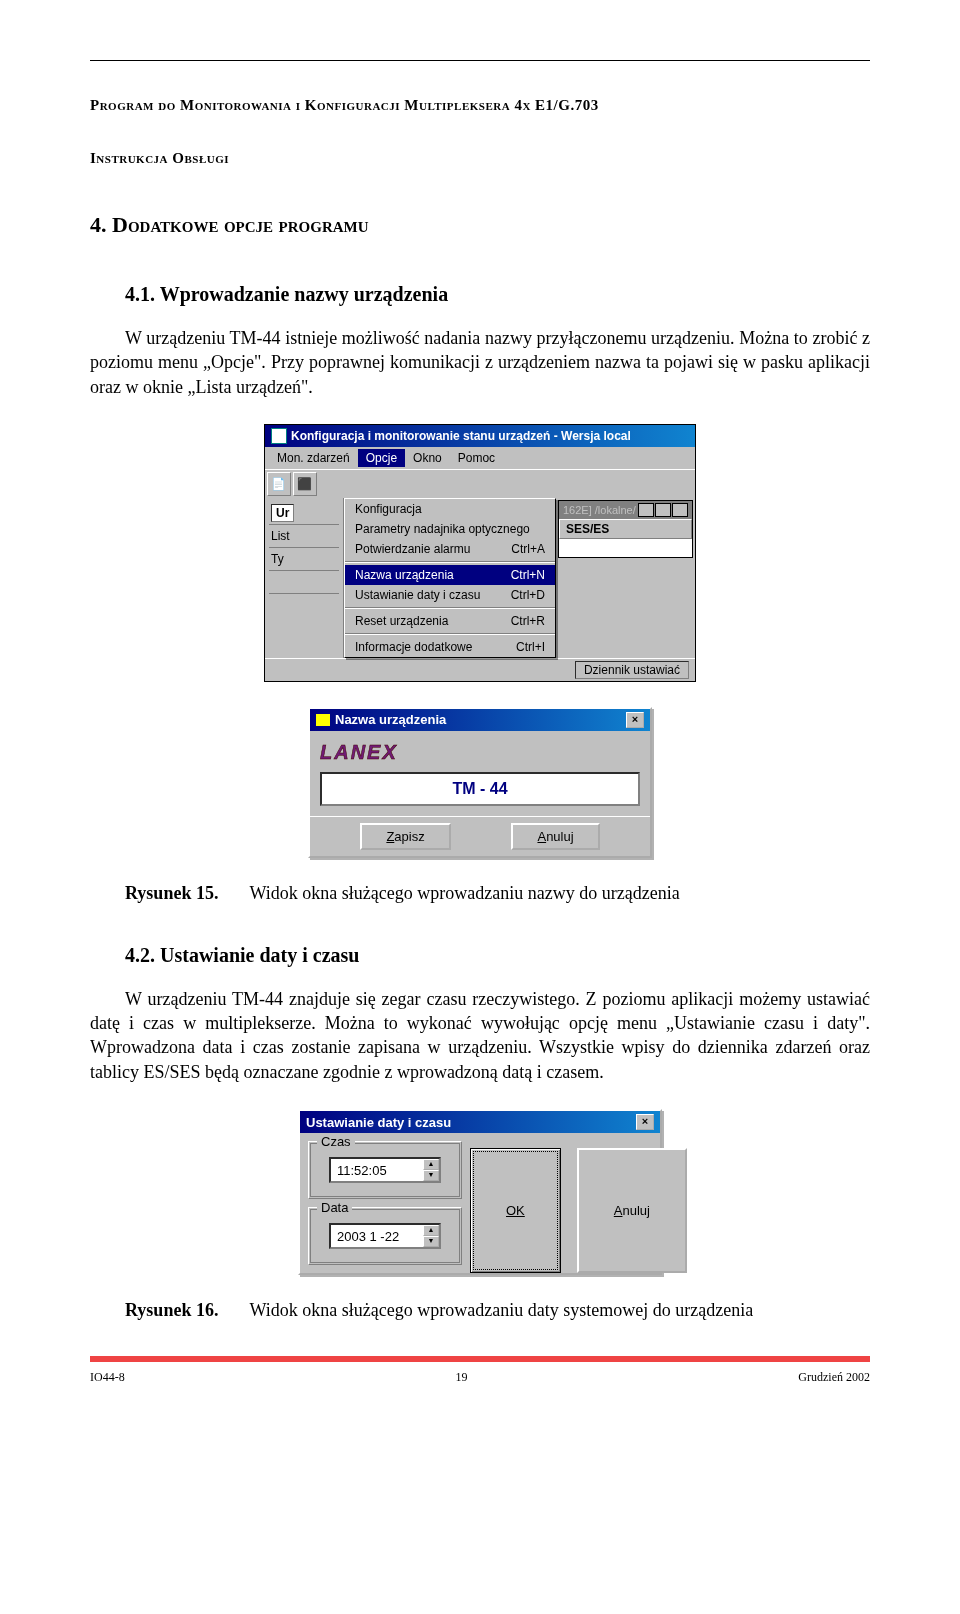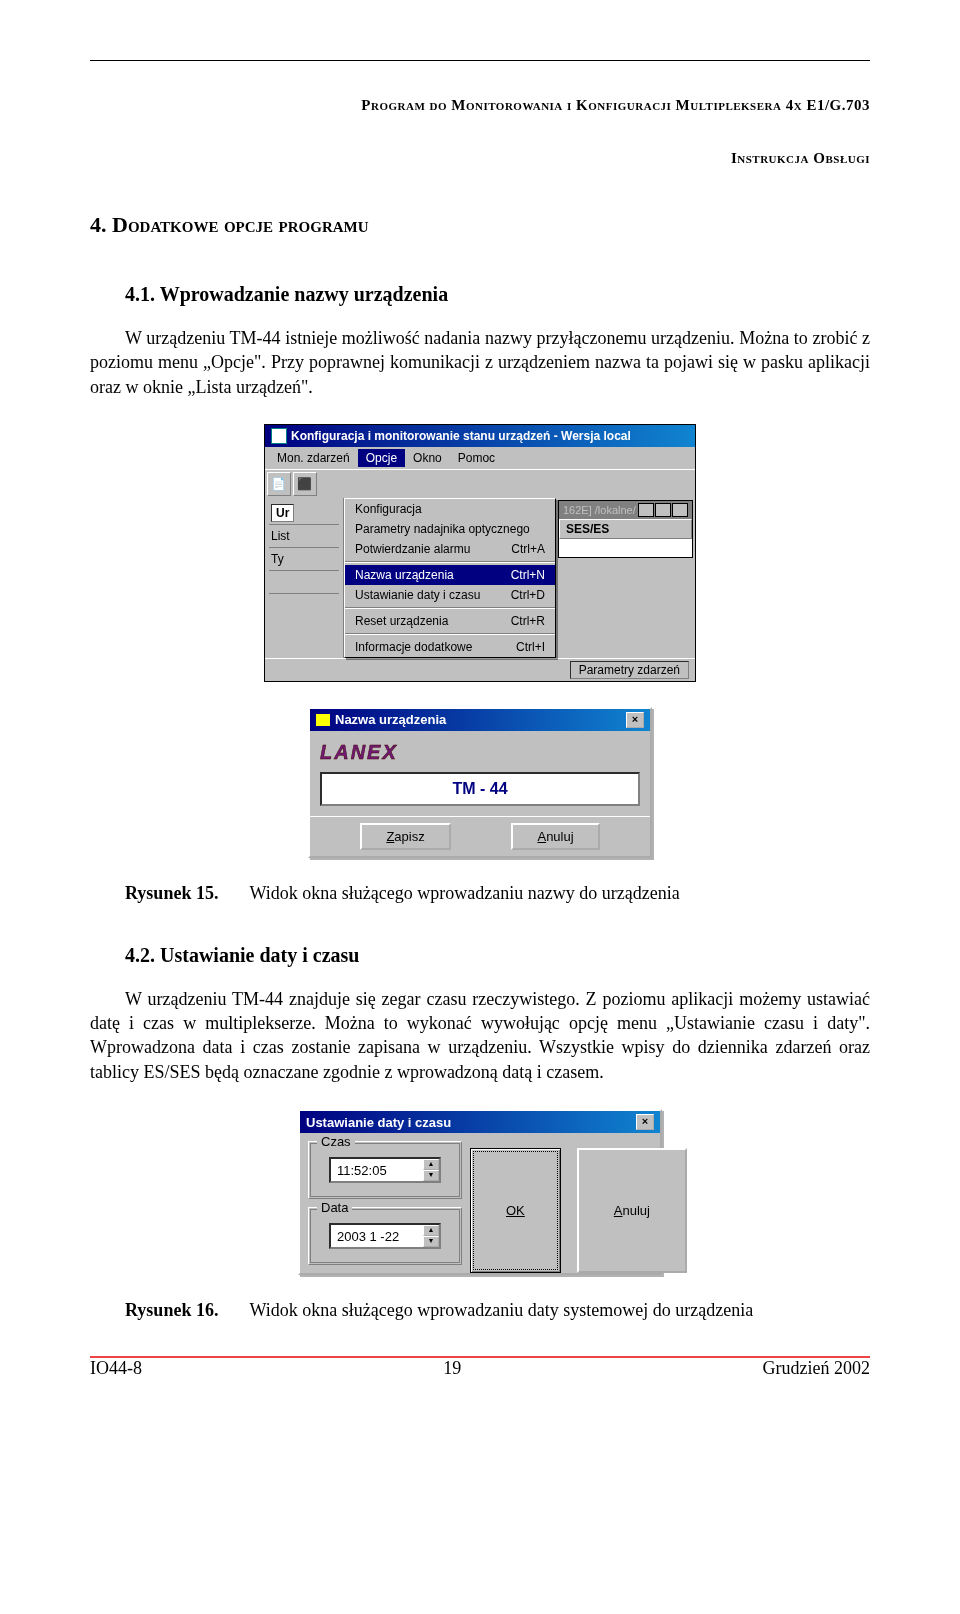--- a/index.html
+++ b/index.html
@@ -11,21 +11,21 @@
     color: #000;
   }
   .page {
     padding: 60px 90px 40px 90px;
   }
   .header-line {
     border-top: 1px solid #000;
     margin-bottom: 2px;
   }
   .header-text {
-    text-align: right;
+    text-align: left;
     font-size: 15px;
     font-weight: bold;
     font-variant: small-caps;
     letter-spacing: 0.5px;
     margin-top: 36px;
   }
   .h1 {
     font-size: 22px;
     font-weight: bold;
     margin-top: 45px;
@@ -51,23 +51,23 @@
   }
   .caption {
     font-size: 18px;
     margin: 20px 0 40px 35px;
   }
   .caption b { font-weight: bold; }
   .caption2 { margin: 20px 0 30px 35px; font-size: 18px; }
   .footer {
     display: flex;
     justify-content: space-between;
-    border-top: 2px solid #ef4444;
-    font-size: 18px;
-    padding-top: 0;
+    border-top: 6px solid #ef4444;
+    font-size: 12px;
+    padding-top: 8px;
     margin-top: 35px;
   }
 
   
   .win {
     font-family: "MS Sans Serif", Tahoma, Arial, sans-serif;
     font-size: 12px;
     background: #c0c0c0;
     border: 1px solid #000;
     width: 430px;
@@ -399,21 +399,21 @@
                 <div class="table-cell" style="flex:1;">SES/ES</div>
               </div>
               <div style="display:flex;">
                 <div class="table-val" style="flex:1;height:14px;"></div>
               </div>
             </div>
           </div>
         </div>
       </div>
       <div class="statusbar">
-        <div class="sbcell">Parametry zdarzeń</div>
+        <div class="sbcell">Dziennik ustawiać</div>
       </div>
     </div>
   </div>
 
   <div class="figure">
     <div class="dlg">
       <div class="dlg-title">
         <div class="left">
           <span style="display:inline-block;width:14px;height:12px;background:#ff0;"></span>
           <span>Nazwa urządzenia</span>

